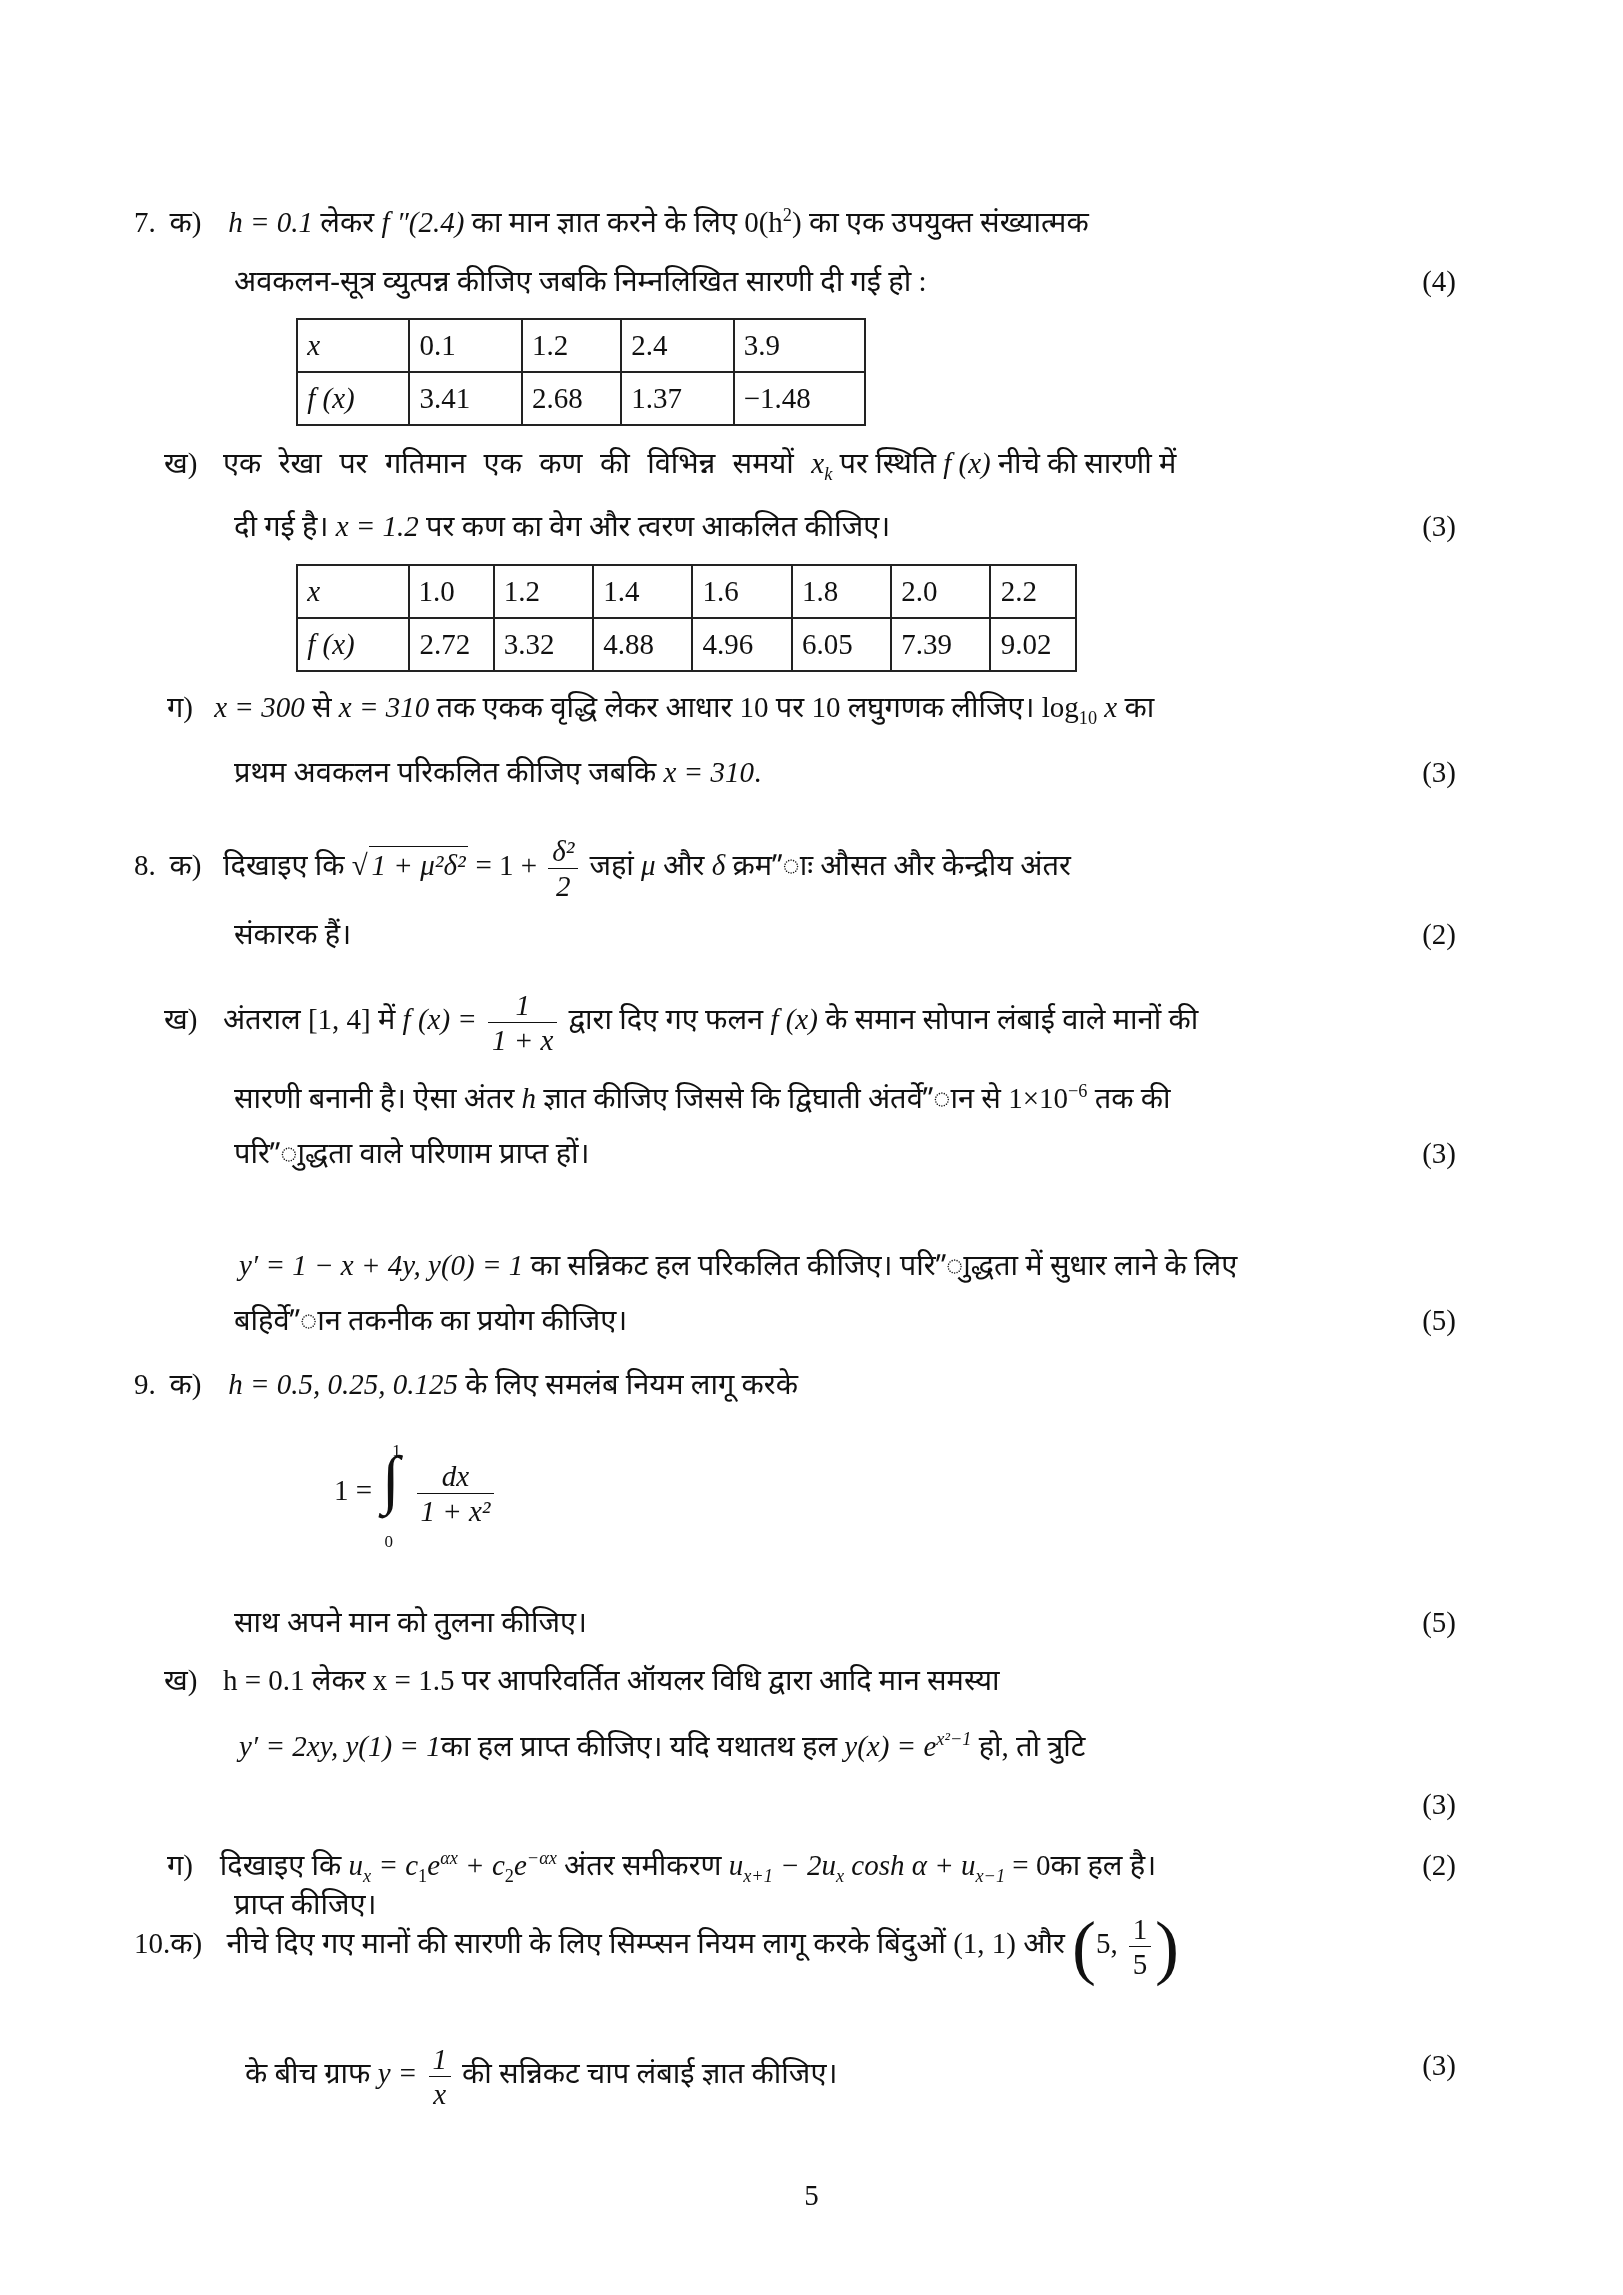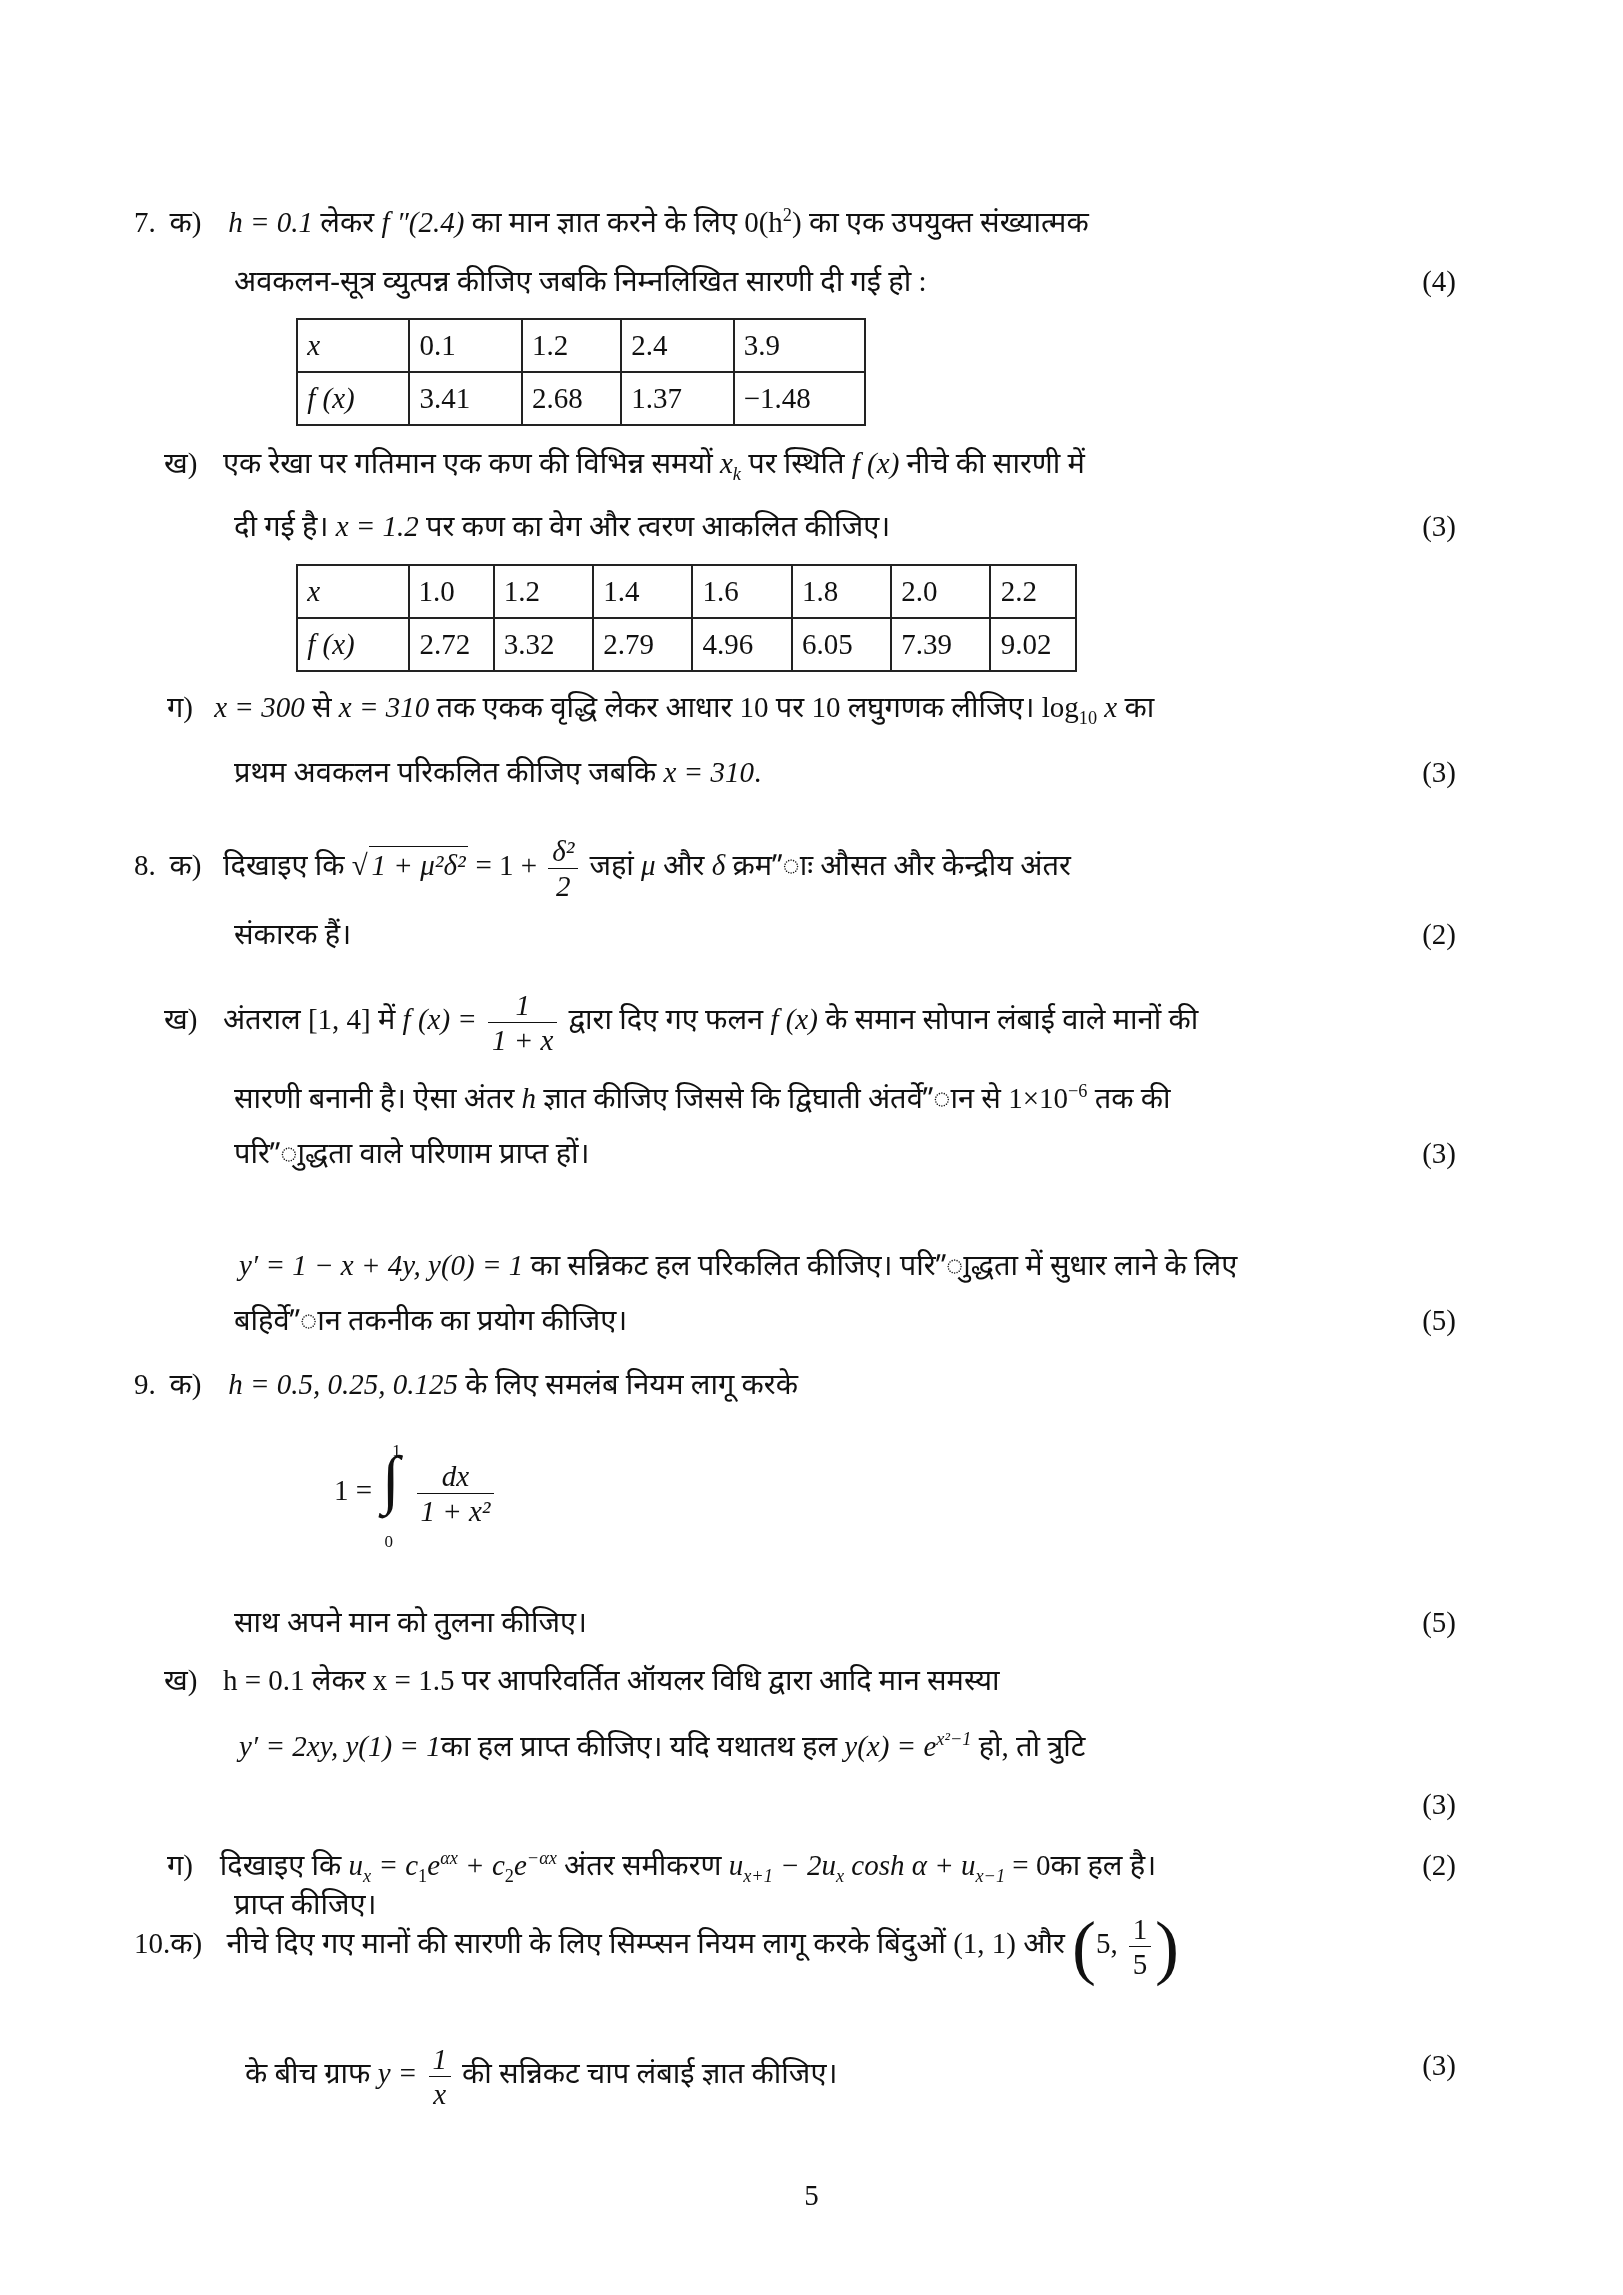--- a/index.html
+++ b/index.html
@@ -47,21 +47,21 @@
       <td>3.41</td>
       <td>2.68</td>
       <td>1.37</td>
       <td>−1.48</td>
     </tr>
   </tbody>
     </table>
 
   <div class="line" style="top:445px; left:164px;">
     <span>ख)</span>
-    <span style="margin-left:18.3px;">एक रेखा पर गतिमान एक कण की विभिन्न समयों </span><span class="m">x</span><sub class="m">k</sub><span> पर स्थिति </span><span class="m">f (x)</span><span> नीचे की सारणी में</span>
+    <span style="margin-left:18.3px;font-family:Liberation Mono, monospace;">एक रेखा पर गतिमान एक कण की विभिन्न समयों </span><span class="m">x</span><sub class="m">k</sub><span> पर स्थिति </span><span class="m">f (x)</span><span> नीचे की सारणी में</span>
   </div>
   <div class="line" style="top:508px; left:234px;">
     <span>दी गई है। </span><span class="m">x = 1.2</span><span> पर कण का वेग और त्वरण आकलित कीजिए।</span>
   </div>
   <div class="marks" style="top:508px;">(3)</div>
 
   <table class="data" style="top:564px; left:296px;">
     <tbody>
         <tr>
       <td class="m" style="width:92px;">x</td>
@@ -70,21 +70,21 @@
       <td style="width:79px;">1.4</td>
       <td style="width:79px;">1.6</td>
       <td style="width:79px;">1.8</td>
       <td style="width:79px;">2.0</td>
       <td style="width:65px;">2.2</td>
     </tr>
     <tr>
       <td class="m">f (x)</td>
       <td>2.72</td>
       <td>3.32</td>
-      <td>2.79</td>
+      <td>4.88</td>
       <td>4.96</td>
       <td>6.05</td>
       <td>7.39</td>
       <td>9.02</td>
     </tr>
   </tbody>
     </table>
 
   <div class="line" style="top:689px; left:167px;">
     <span>ग)</span>

